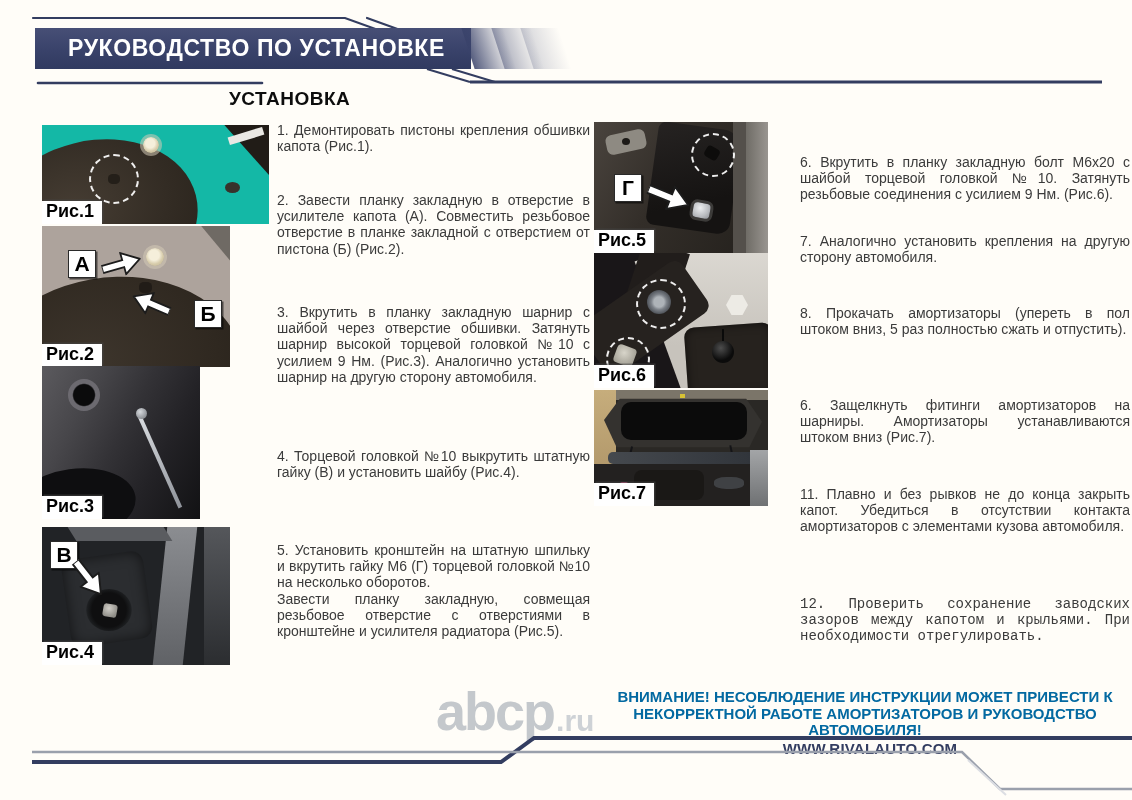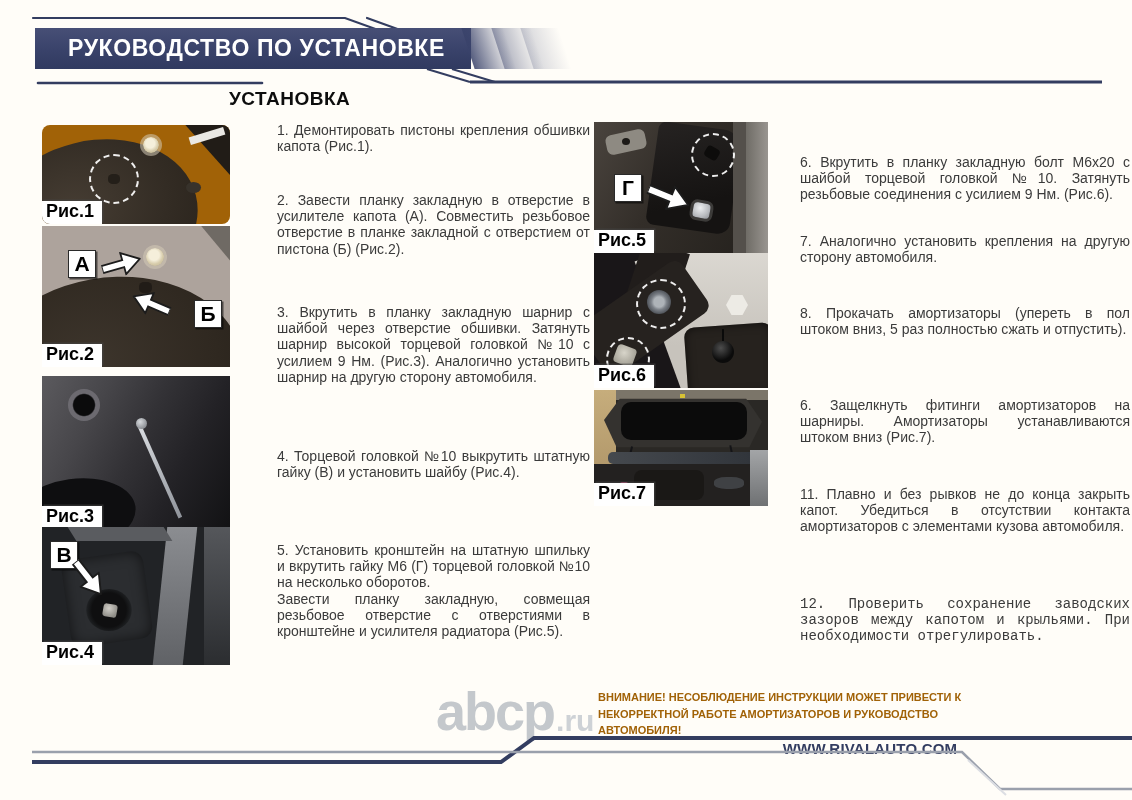--- a/index.html
+++ b/index.html
@@ -32,21 +32,21 @@
              font-size:18px;font-weight:bold;line-height:21px;padding:0 8px 2px 4px;
              box-shadow:1.5px -1.5px 0 rgba(70,70,70,.55);}
   .marker{position:absolute;width:26px;height:26px;background:#ffffff;color:#000;
           font-weight:bold;font-size:21px;display:flex;align-items:center;justify-content:center;
           border:1px solid #2a2a2a;box-shadow:1.5px 1.5px 0 rgba(0,0,0,.55);}
   .dcircle{position:absolute;border:2px dashed rgba(255,255,255,.92);border-radius:50%;}
   .arrow{position:absolute;}
   .shape{position:absolute;}
 
   
-  .f1{left:42px;top:125px;width:188px;height:99px;background:#a16207;border-radius:8px;}
+  .f1{left:42px;top:125px;width:227px;height:99px;background:#14b8a6;}
   .f1-fabric{left:-55px;top:16px;width:212px;height:160px;border-radius:50%;transform:rotate(-14deg);
              background:radial-gradient(ellipse at 42% 40%,#463d33 0%,#332c24 55%,#262019 100%);}
   .f1-corner{right:0;top:0;width:72px;height:50px;background:#211c17;
              clip-path:polygon(38% 0,100% 0,100% 100%);}
   .f1-streak{right:5px;top:7px;width:36px;height:8px;background:#eae8e4;transform:rotate(-17deg);}
   .grommet{border-radius:50%;
            background:radial-gradient(circle at 45% 40%,#f5efdb 0 35%,#d7ccab 60%,#b9ae8e 100%);
            box-shadow:0 0 0 3px rgba(212,202,182,.55);}
   .f1-grommet{left:101px;top:12px;width:16px;height:16px;}
   .f1-clip{left:66px;top:49px;width:12px;height:10px;background:#241f19;border-radius:40%;}
@@ -56,21 +56,21 @@
   
   .f2{left:42px;top:226px;width:188px;height:141px;background:#ada39c;}
   .f2-fabric{left:-70px;top:52px;width:272px;height:202px;border-radius:50%;transform:rotate(-10deg);
              background:radial-gradient(ellipse at 45% 40%,#3d352c 0%,#2f2820 60%,#241e18 100%);}
   .f2-corner{right:0;top:0;width:64px;height:46px;background:#6f6a64;
              clip-path:polygon(55% 0,100% 0,100% 75%);}
   .f2-grommet{left:104px;top:22px;width:18px;height:18px;}
   .f2-clip{left:97px;top:56px;width:13px;height:11px;background:#211c17;border-radius:40%;}
 
   
-  .f3{left:42px;top:376px;width:188px;height:153px;
+  .f3{left:42px;top:366px;width:158px;height:153px;
       background:linear-gradient(118deg,#5b5a5e 0%,#47464a 26%,#333236 48%,#232226 70%,#121214 100%);}
   .f3-hole{left:26px;top:13px;width:32px;height:32px;border-radius:50%;
            background:radial-gradient(circle,#0b0b0c 0 46%,#6c6a70 52% 76%,rgba(0,0,0,0) 80%);}
   .f3-rod{left:116px;top:46px;width:4px;height:100px;transform:rotate(-24deg);
           background:linear-gradient(180deg,#d9dce0,#8f939a);}
   .f3-ball{left:94px;top:42px;width:11px;height:11px;border-radius:50%;
            background:radial-gradient(circle at 38% 35%,#d6d9dd,#8e9196 70%);}
   .f3-grill{left:-30px;bottom:-22px;width:124px;height:72px;border-radius:50%;
             background:#0e0e10;transform:rotate(-8deg);}
 
@@ -147,22 +147,22 @@
              background:linear-gradient(180deg,#a3a5a7,#6f7173);}
   .f7-light{left:120px;top:87px;width:30px;height:12px;background:#3f4144;border-radius:40%;}
   .f7-pink1{left:26px;top:92px;width:8px;height:6px;background:#c14b75;border-radius:2px;}
   .f7-pink2{left:30px;top:100px;width:10px;height:5px;background:#a33a52;border-radius:2px;}
 
   
   .watermark{position:absolute;left:436px;top:684px;color:#c4c8cc;font-weight:bold;
              font-size:54px;letter-spacing:-2px;line-height:1;display:flex;align-items:flex-end;}
   .watermark .suffix{font-size:30px;font-weight:bold;color:#ced2d6;letter-spacing:0;
                      margin-left:2px;padding-bottom:2px;}
-  .warning{position:absolute;left:598px;top:689px;width:534px;
-           color:#a16207;font-weight:bold;font-size:11px;line-height:16.5px;}
+  .warning{position:absolute;left:598px;top:689px;width:534px;text-align:center;
+           color:#0369a1;font-weight:bold;font-size:15px;line-height:16.5px;}
   .website{position:absolute;left:700px;top:740px;width:340px;text-align:center;
            color:#333d60;font-weight:bold;font-size:15px;letter-spacing:.2px;}
 </style>
 </head>
 <body>
 
 <div class="page">
 
   <svg class="deco" width="1132" height="110">
     <polyline points="33,18 345,18 381,31" fill="none" stroke="#333d60" stroke-width="2.2" stroke-linecap="round"></polyline>

